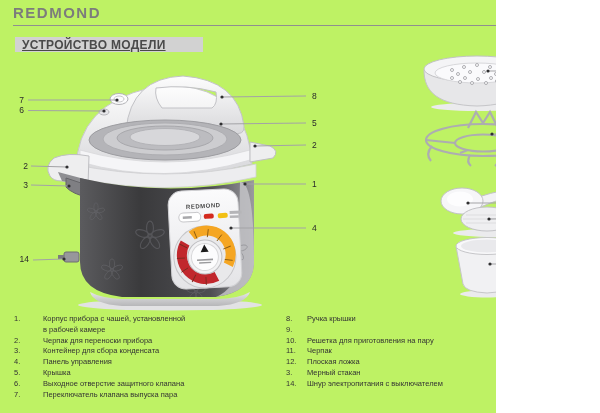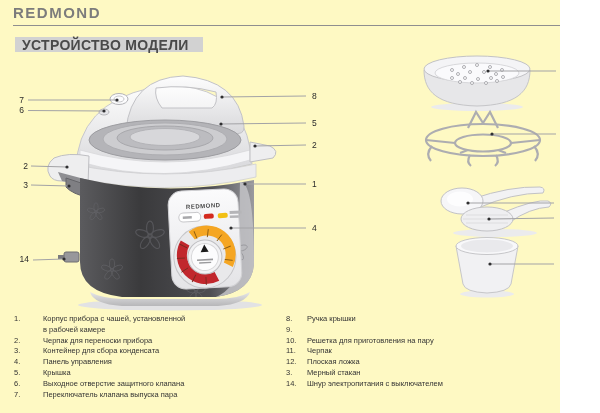--- a/index.html
+++ b/index.html
@@ -1,23 +1,23 @@
 <!DOCTYPE html>
 <html><head>
 <meta charset="utf-8">
 <style>
   html,body{margin:0;padding:0;background:#fff;}
-  .page{position:relative;width:560px;height:413px;background:#fef9c3;overflow:hidden;
+  .page{position:relative;width:496px;height:413px;background:#bef264;overflow:hidden;
         font-family:"Liberation Sans",sans-serif;}
   .brand{position:absolute;left:13px;top:4px;font-size:15px;font-weight:bold;
          letter-spacing:1.5px;color:#7c7c7c;transform:scaleY(.92);}
   .rule{position:absolute;left:13px;top:25px;width:572px;height:1px;background:#8f8f8f;}
   .secbar{position:absolute;left:15px;top:37px;width:188px;height:15px;background:#d2d2d2;
           display:flex;align-items:center;}
-  .secbar span{font-size:14px;font-weight:bold;color:#4a4a4a;padding-left:7px;letter-spacing:.3px;}
+  .secbar span{font-size:12px;font-weight:bold;color:#4a4a4a;padding-left:7px;letter-spacing:.3px;text-decoration:underline;}
   svg.art{position:absolute;left:0;top:0;}
   .co{position:absolute;font-size:8.5px;color:#2b2b2b;line-height:10px;}
   .co.r{text-align:right;}
   .plist{position:absolute;top:314px;font-size:7.5px;line-height:10.8px;color:#333;}
   .plist.colL{left:14px;width:258px;}
   .plist.colR{left:286px;width:300px;}
   .prow{display:flex;}
   .colL .pnum{width:29px;flex:none;}
   .colR .pnum{width:21px;flex:none;}
   .ptxt{white-space:pre-line;}

